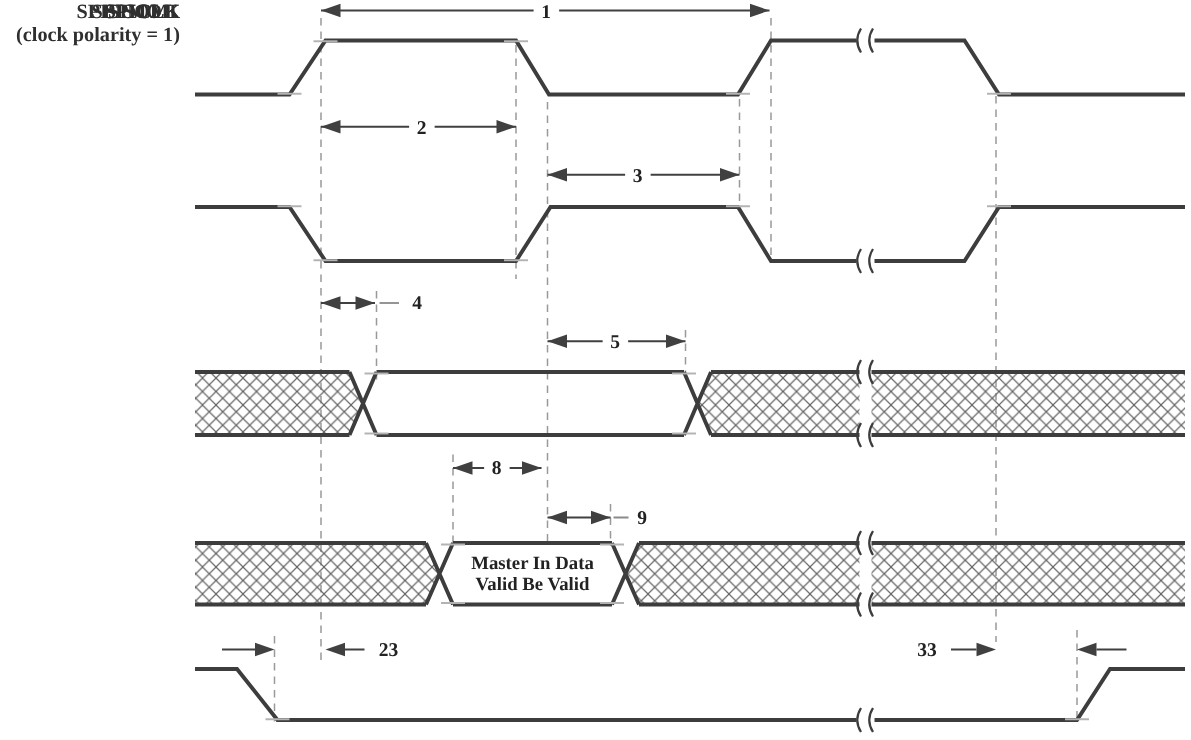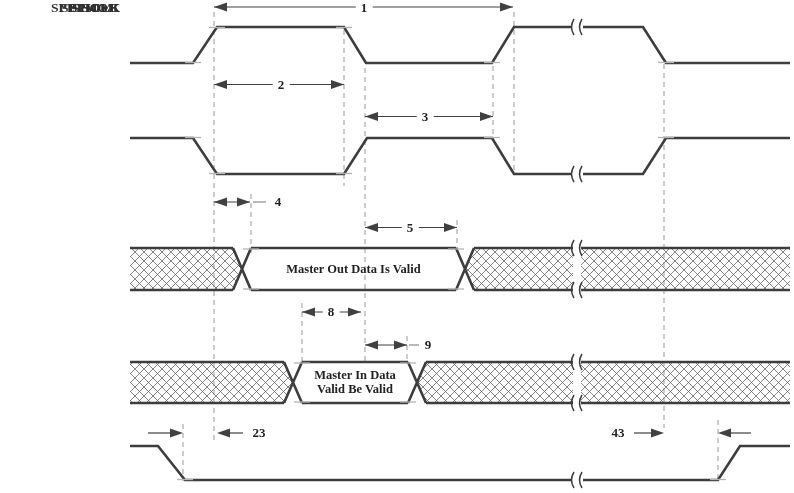--- a/index.html
+++ b/index.html
@@ -167,41 +167,41 @@
     <path d="M574,472 q-5,8 0,16 M582,472 q-5,8 0,16" stroke="#3d3d3d" stroke-width="1.5" fill="none"></path>
   </g>
 </svg>
 
 <div class="siglabel" style="left:0; top:32; width:120px;">
   <div>SPICLK</div>
 </div>
 
 <div class="siglabel" style="left:0; top:146; width:120px;">
   <div>SPICLK</div>
+  <div>(clock polarity = 1)</div>
 </div>
 
 <div class="siglabel" style="left:12px; top:262; width:96px;">
   <span>SPISIMO</span>
 </div>
 
 <div class="siglabel" style="left:0; top:375; width:118px;">
   <span>SPISOMI</span>
 </div>
 
 
-<div class="bustext" style="left:251px; top:262px; width:205px;">Master Out Data Is Valid</div>
 
 <div class="bustext" style="left:302px; top:368px; width:106px;">
   <div>Master In Data</div>
   <div>Valid Be Valid</div>
 </div>
 
 <span class="num" style="left:364px; top:8px;">1</span>
 <span class="num" style="left:281px; top:85px;">2</span>
 <span class="num" style="left:425px; top:117px;">3</span>
 <span class="num" style="left:278px; top:202px;">4</span>
 <span class="num" style="left:410px; top:228px;">5</span>
 <span class="num" style="left:331px; top:312px;">8</span>
 <span class="num" style="left:428px; top:345px;">9</span>
 <span class="num" style="left:259px; top:433px;">23</span>
-<span class="num" style="left:618px; top:433px;">43</span>
+<span class="num" style="left:618px; top:433px;">33</span>
 
 </div>
 
 </body></html>

